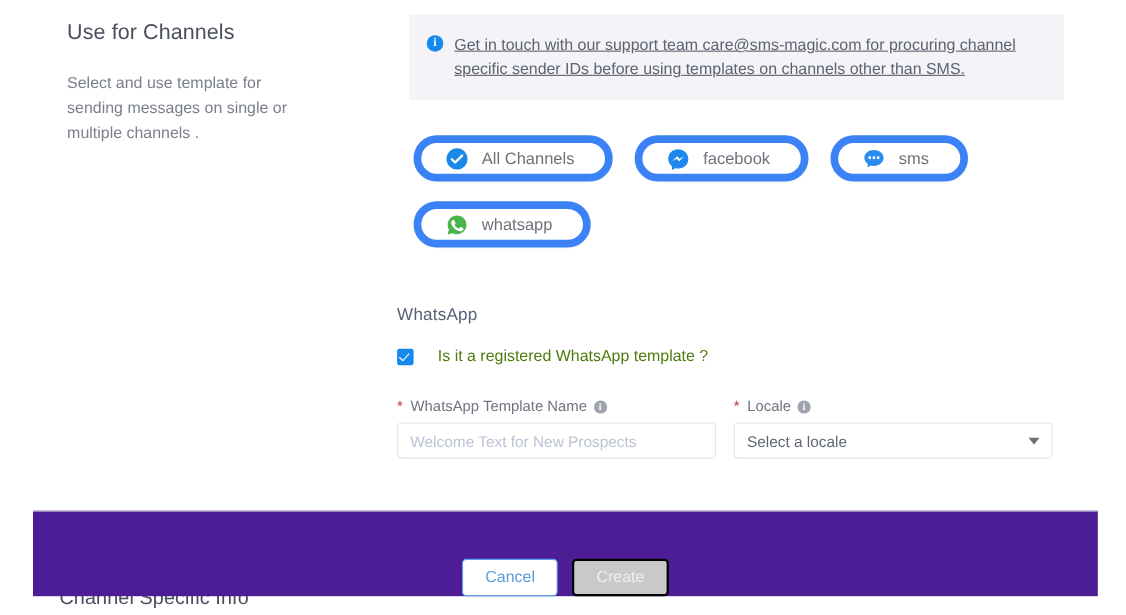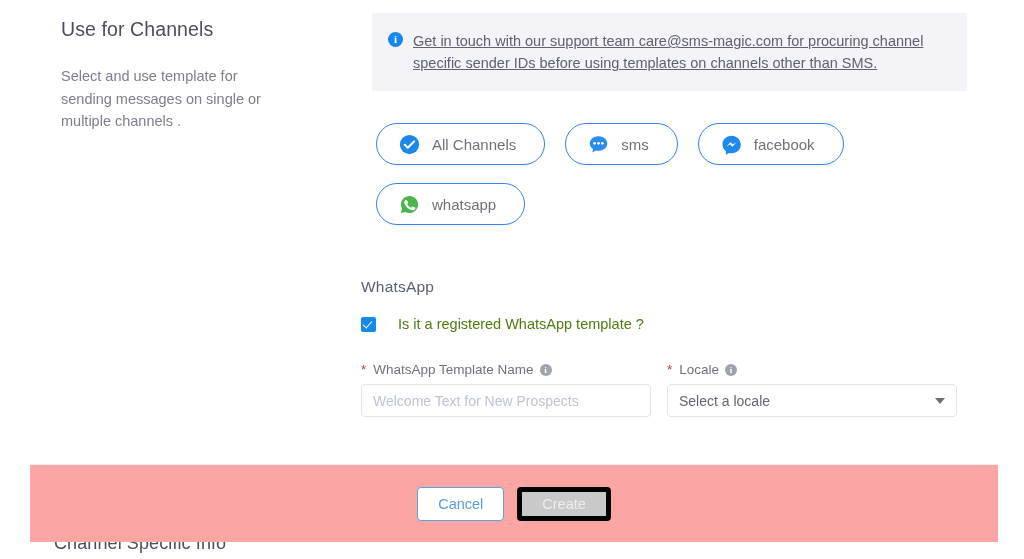--- a/index.html
+++ b/index.html
@@ -105,21 +105,21 @@
     left: 376px;
     top: 123px;
     width: 520px;
     display: flex;
     flex-wrap: wrap;
     gap: 18px 20px;
   }
   .chip {
     height: 42px;
     box-sizing: border-box;
-    border: 1px solid #3b82f6;
+    border: 7px solid #3b82f6;
     border-radius: 21px;
     background: #ffffff;
     display: flex;
     align-items: center;
     gap: 12px;
     padding: 0 28px 0 22px;
     box-shadow: 0 1px 2px rgba(0,0,0,.045);
     cursor: pointer;
     user-select: none;
   }
@@ -260,25 +260,25 @@
     flex: 0 0 auto;
   }
 
   
   .footer {
     position: absolute;
     left: 30px;
     top: 464px;
     width: 968px;
     height: 78px;
-    background: #fca5a5;
+    background: #4c1d95;
     border-top: 1px solid #ebebf0;
     box-sizing: border-box;
     display: flex;
-    align-items: center;
+    align-items: flex-end;
     justify-content: center;
     gap: 13px;
   }
   .btn {
     box-sizing: border-box;
     height: 34px;
     min-width: 82px;
     border-radius: 4px;
     font-size: 14.5px;
     display: flex;
@@ -288,21 +288,21 @@
     cursor: pointer;
     user-select: none;
   }
   .btn-cancel {
     background: #fff;
     border: 1px solid #5aa2e8;
     color: #5b9bdd;
   }
   .btn-create {
     background: #c9c9c9;
-    border: 5px solid #000000;
+    border: 2px solid #000000;
     color: #eeeeee;
     cursor: default;
   }
 </style>
 </head>
 <body>
 
 <div class="page">
 
   <div class="section-channels">
@@ -318,40 +318,40 @@
     </div>
 
     <div class="chips">
 
       <div class="chip">
         <svg class="chip-icon" viewBox="0 0 24 24">
           <circle cx="12" cy="12" r="11" fill="#1b87e8"></circle>
           <path d="M6.6 12.3l3.4 3.4 7.2-7.2" fill="none" stroke="#ffffff" stroke-width="2.4" stroke-linecap="round" stroke-linejoin="round"></path>
         </svg>
         <span class="chip-label">All Channels</span>
+      </div>
+
+      <div class="chip">
+        <svg class="chip-icon" viewBox="0 0 24 24">
+          <path d="M12 1.9C6.2 1.9 1.7 6.1 1.7 11.8c0 3.2 1.5 6.1 3.9 7.9v3.9l3.6-2c1 .27 2 .42 3.1.42
+                   5.8 0 10.3-4.2 10.3-9.9S17.8 1.9 12 1.9z" fill="#1e88f0"></path>
+          <path d="M5.9 14.5l5-5.3 2.6 2.7 4.5-2.7-5 5.3-2.6-2.7-4.5 2.7z" fill="#ffffff"></path>
+        </svg>
+        <span class="chip-label">facebook</span>
       </div>
 
       <div class="chip">
         <svg class="chip-icon" viewBox="0 0 24 24">
           <path d="M12 2.6C6.4 2.6 2 6.3 2 10.8c0 2.6 1.5 4.9 3.8 6.4l-.8 3.8 4-2.1c.95.2 1.95.3 3 .3
                    5.6 0 10-3.7 10-8.4S17.6 2.6 12 2.6z" fill="#2b8cf0"></path>
           <circle cx="7.6" cy="10.7" r="1.5" fill="#ffffff"></circle>
           <circle cx="12" cy="10.7" r="1.5" fill="#ffffff"></circle>
           <circle cx="16.4" cy="10.7" r="1.5" fill="#ffffff"></circle>
         </svg>
         <span class="chip-label">sms</span>
-      </div>
-
-      <div class="chip">
-        <svg class="chip-icon" viewBox="0 0 24 24">
-          <path d="M12 1.9C6.2 1.9 1.7 6.1 1.7 11.8c0 3.2 1.5 6.1 3.9 7.9v3.9l3.6-2c1 .27 2 .42 3.1.42
-                   5.8 0 10.3-4.2 10.3-9.9S17.8 1.9 12 1.9z" fill="#1e88f0"></path>
-          <path d="M5.9 14.5l5-5.3 2.6 2.7 4.5-2.7-5 5.3-2.6-2.7-4.5 2.7z" fill="#ffffff"></path>
-        </svg>
-        <span class="chip-label">facebook</span>
       </div>
 
       <div class="chip">
         <svg class="chip-icon" viewBox="0 0 24 24">
           <path d="M12 2.2C6.6 2.2 2.2 6.6 2.2 12c0 1.8.5 3.4 1.3 4.8L2.2 21.8l5.2-1.3c1.4.75 3 1.2 4.6 1.2
                    5.4 0 9.8-4.4 9.8-9.8S17.4 2.2 12 2.2z" fill="#4ab54a"></path>
           <path d="M9.2 7.3c-.25-.55-.5-.55-.75-.56h-.6c-.2 0-.55.08-.84.4-.3.32-1.1 1.08-1.1 2.6
                    0 1.55 1.13 3.03 1.28 3.24.16.2 2.2 3.5 5.4 4.77 2.66 1.05 3.2.84 3.78.78.57-.05
                    1.85-.75 2.1-1.48.27-.73.27-1.35.19-1.48-.08-.13-.3-.2-.6-.36-.3-.16-1.85-.9-2.14-1-.28-.1-.48-.16-.68.16
                    -.2.3-.78 1-.96 1.2-.17.2-.35.23-.65.08-.3-.16-1.3-.48-2.47-1.52-.9-.8-1.5-1.8-1.68-2.1

